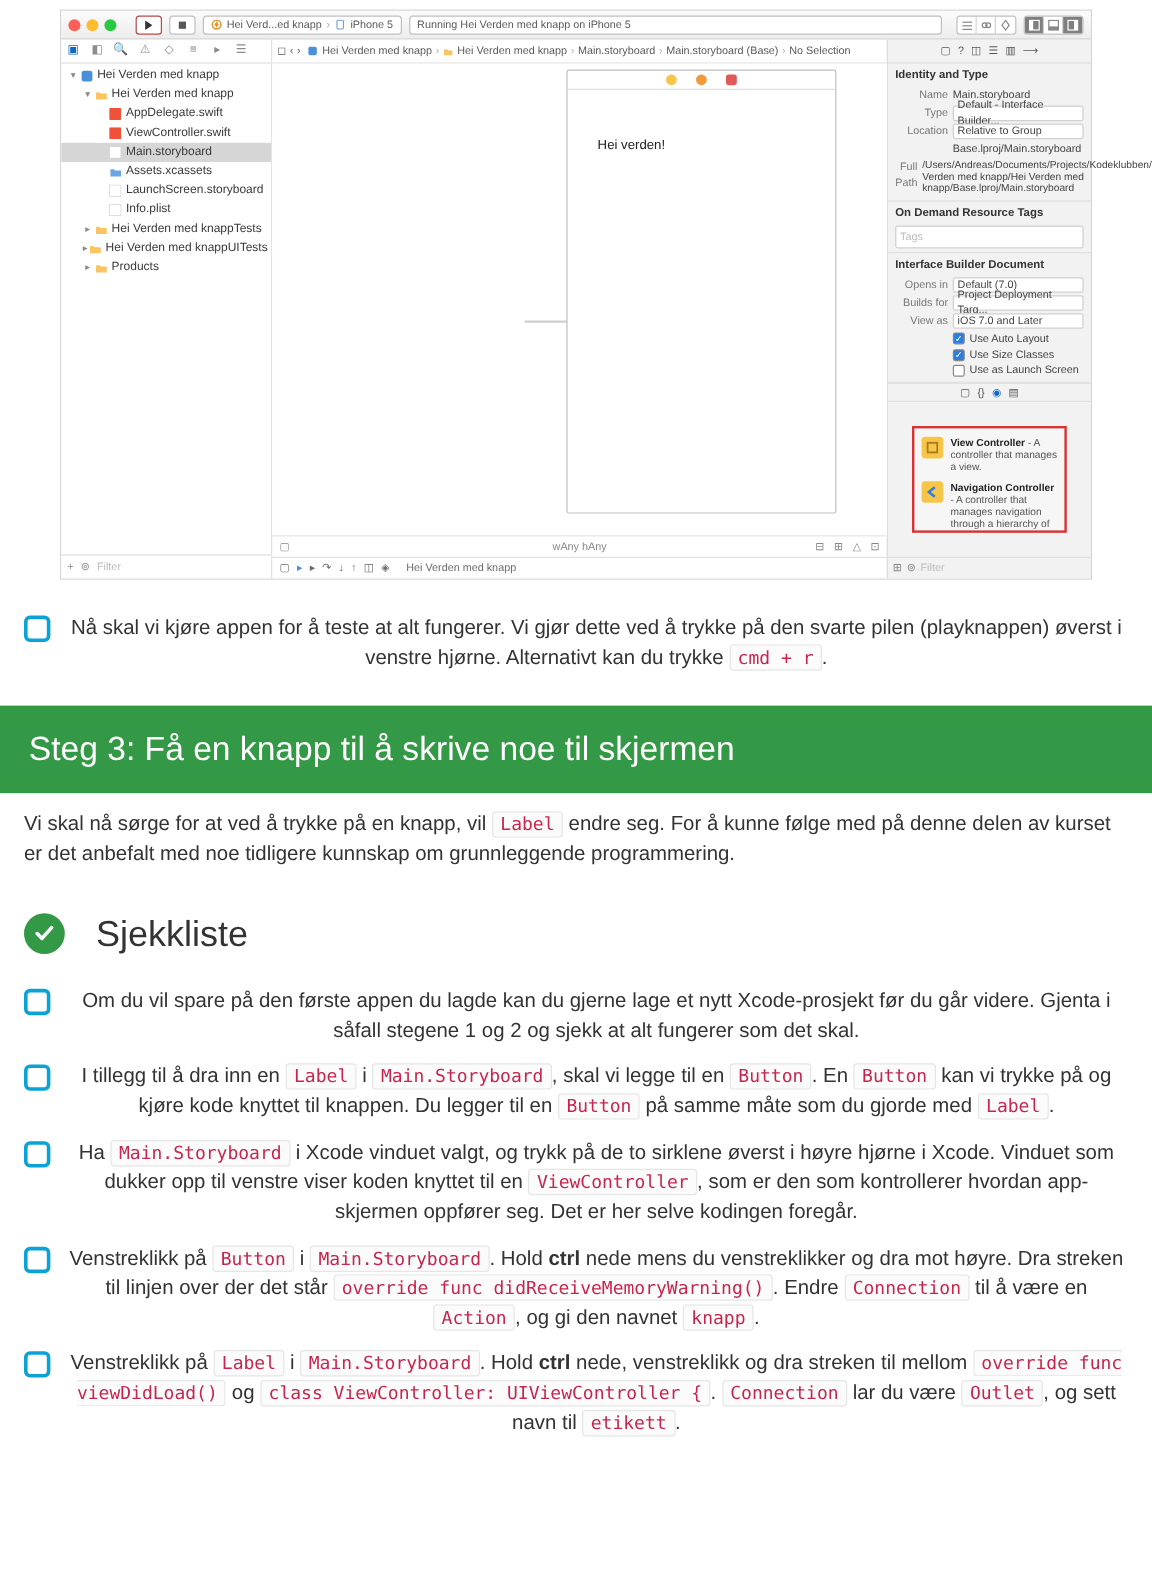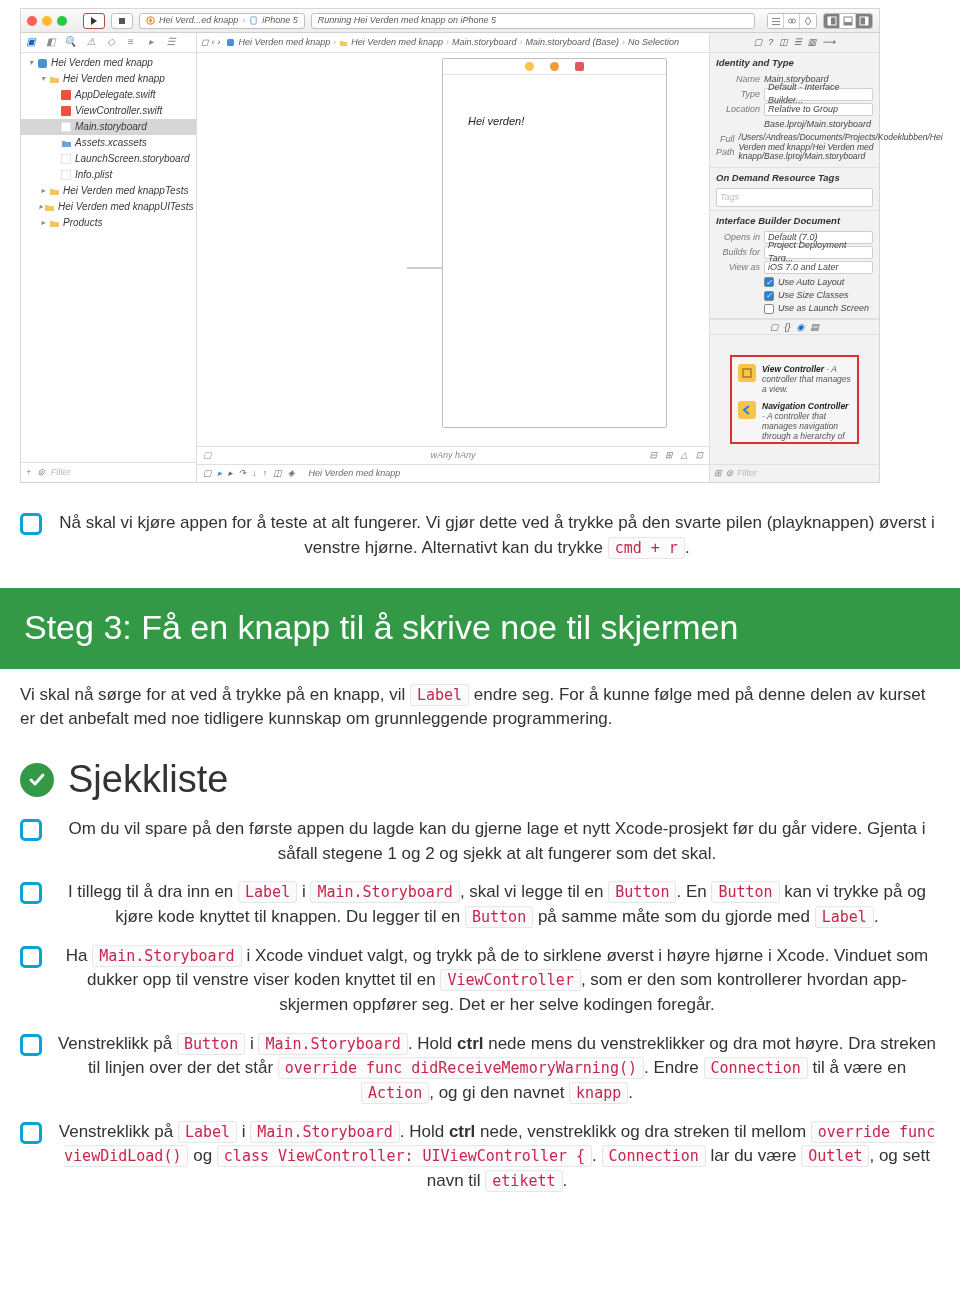--- a/index.html
+++ b/index.html
@@ -5,21 +5,21 @@
   * { box-sizing: border-box; }
   body {
     margin: 0;
     font-family: -apple-system, BlinkMacSystemFont, "Segoe UI", Helvetica, Arial, sans-serif;
     background: #fff;
     color: #333;
     font-size: 16px;
     line-height: 1.45;
   }
   .container { width: 960px; margin: 0 auto; padding: 0 20px 40px; }
-  .screenshot-wrap { display: flex; justify-content: flex-start; padding: 8px 0 18px; font-style: italic; }
+  .screenshot-wrap { display: flex; justify-content: center; padding: 8px 0 18px; }
   .xcode {
     width: 860px;
     height: 475px;
     border: 1px solid #d5d5d5;
     background: #f3f3f3;
     font-size: 10px;
     color: #565656;
     position: relative;
     display: flex;
     flex-direction: column;
@@ -123,29 +123,29 @@
   }
   .chk-text { font-size:17px; color:#333; line-height:1.45; }
   code.inline {
     background:#fbfbfb; border:1px solid #e6e6e6; border-radius:3px;
     padding:1px 6px; font-family: ui-monospace, Menlo, monospace;
     font-size:15px; color:#c7254e;
   }
   em { font-style: italic; }
   .step-banner {
     background:#349946; color:#fff; margin: 28px -20px 14px;
-    padding: 18px 24px 20px; font-size:34px; line-height:1.25;
+    padding: 18px 24px 20px; font-size:28px; line-height:1.25;
   }
   .intro { font-size:17px; color:#333; margin: 10px 0 20px; }
   .sjekkliste { display:flex; align-items:center; gap:14px; margin: 14px 0 10px; }
   .sjekk-ic {
     width:34px;height:34px;border-radius:50%;background:#349946;
     display:flex;align-items:center;justify-content:center;color:#fff;
   }
-  .sjekkliste h2 { font-size:38px; font-weight:400; margin:0; color:#333; }
+  .sjekkliste h2 { font-size:30px; font-weight:400; margin:12px; color:#333; }
   b.term { font-weight:700; }
 </style>
 </head>
 <body>
 
 <div class="container">
 
   <div class="screenshot-wrap">
     <div class="xcode">
 

